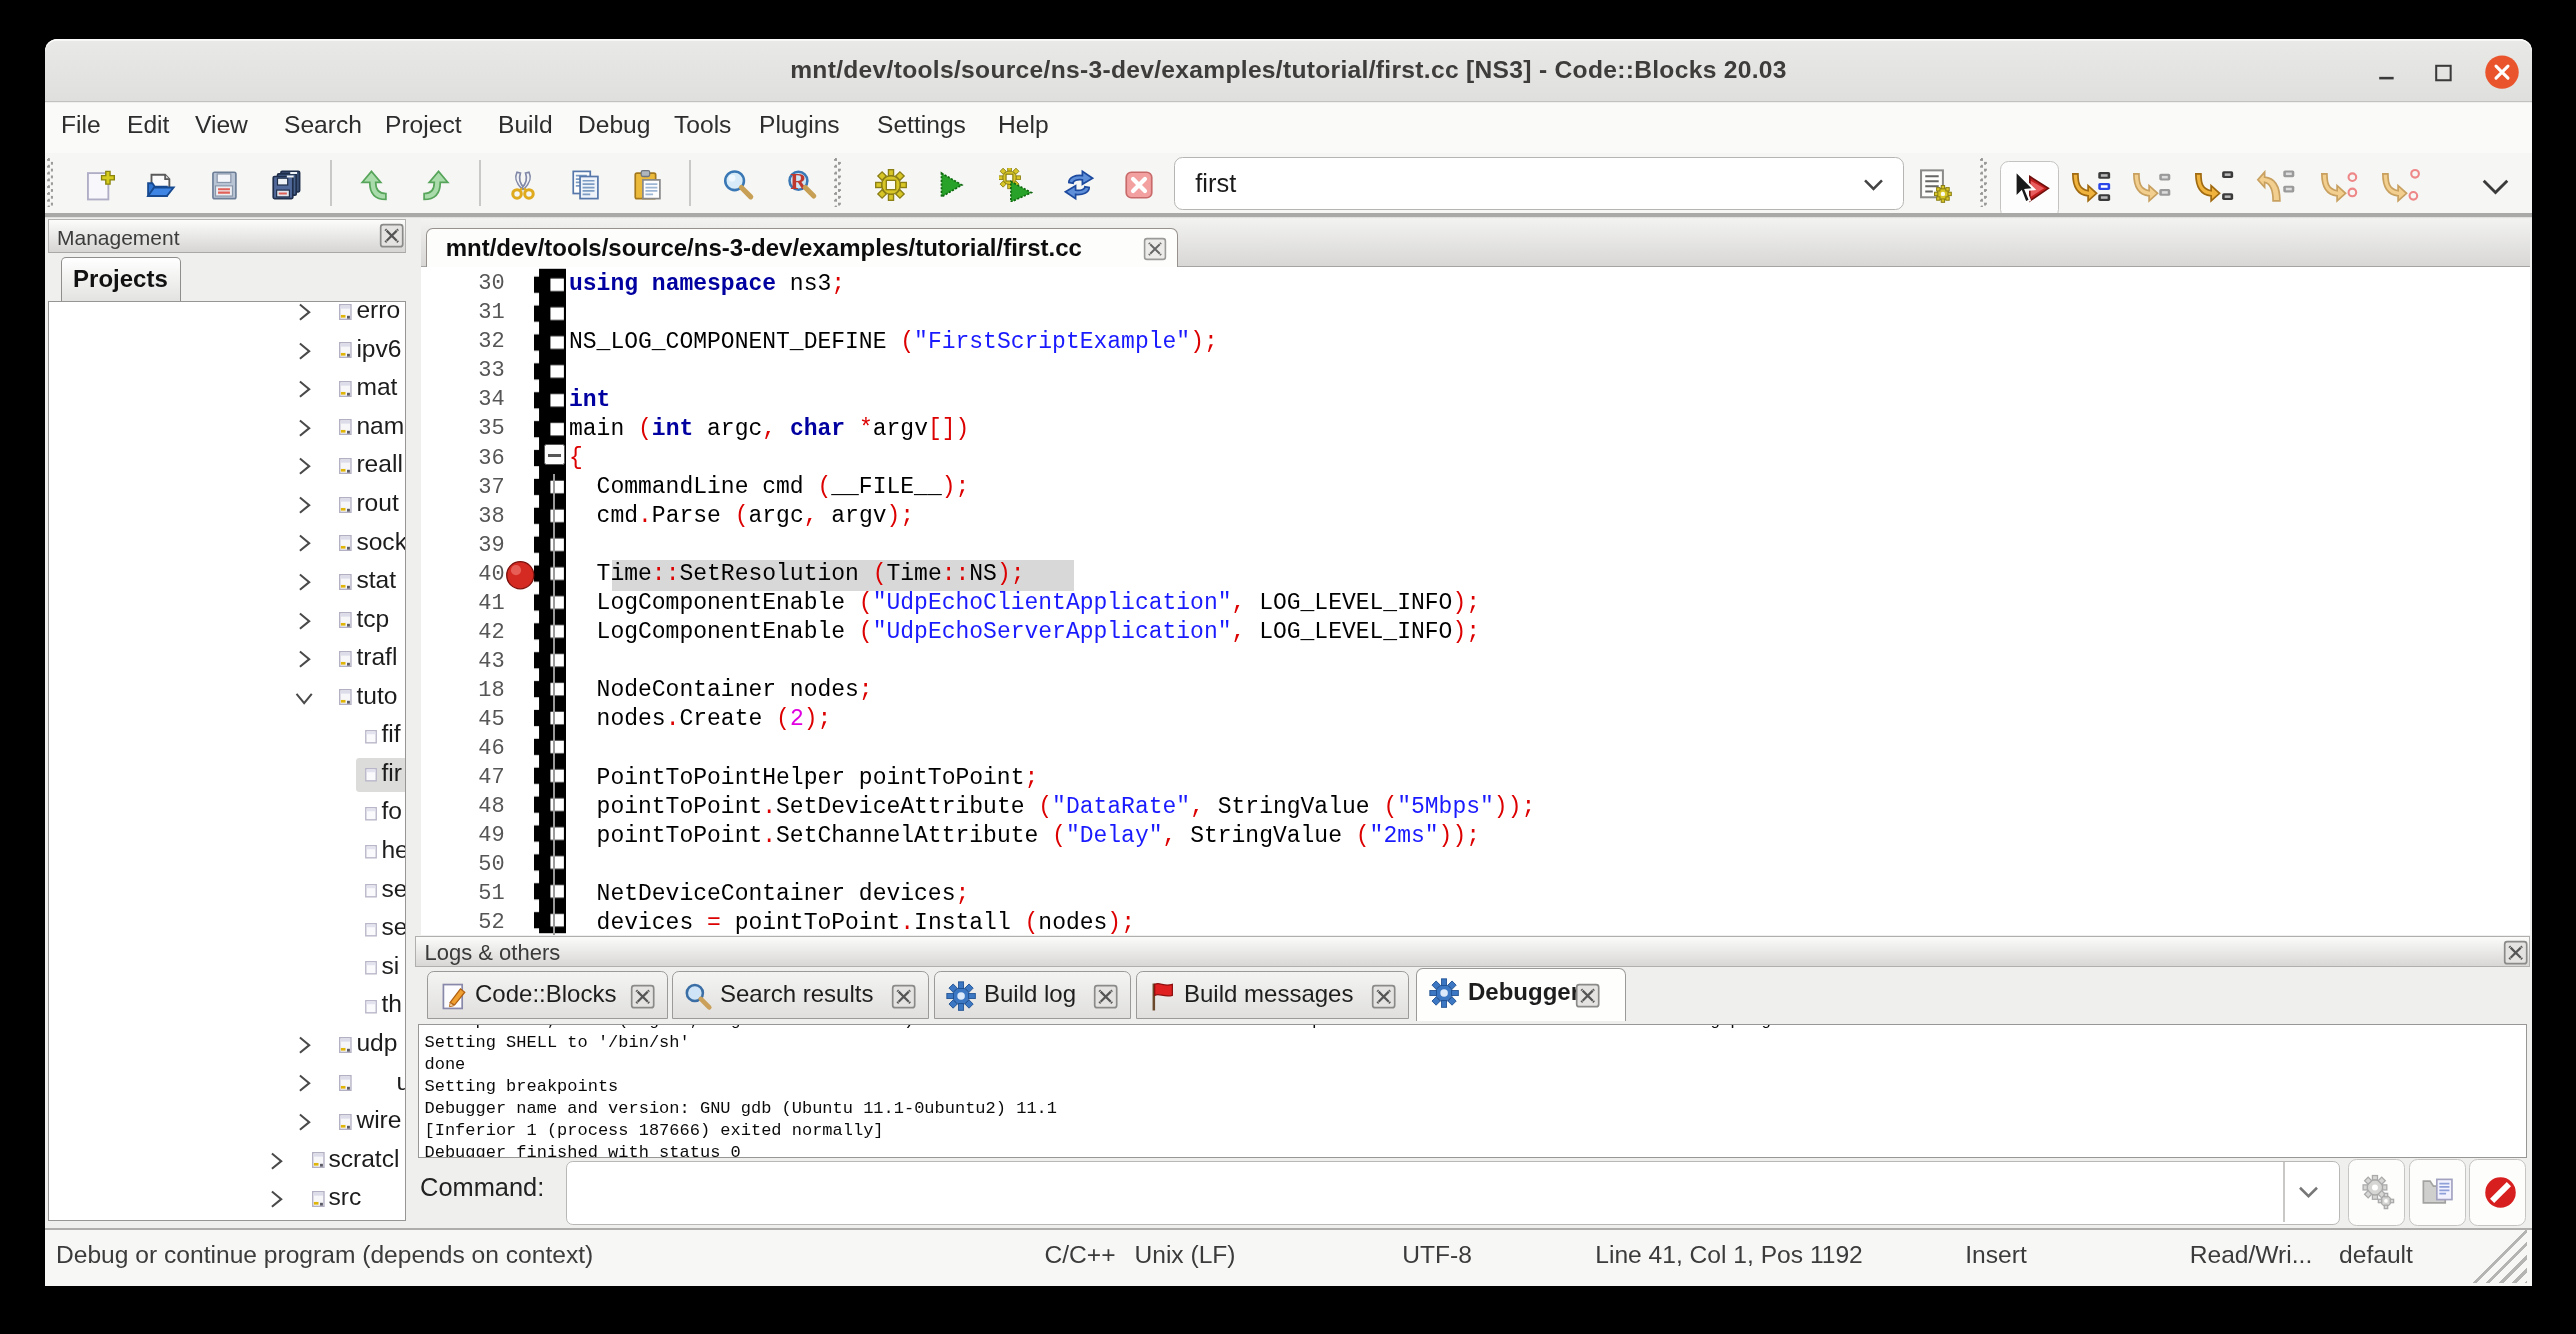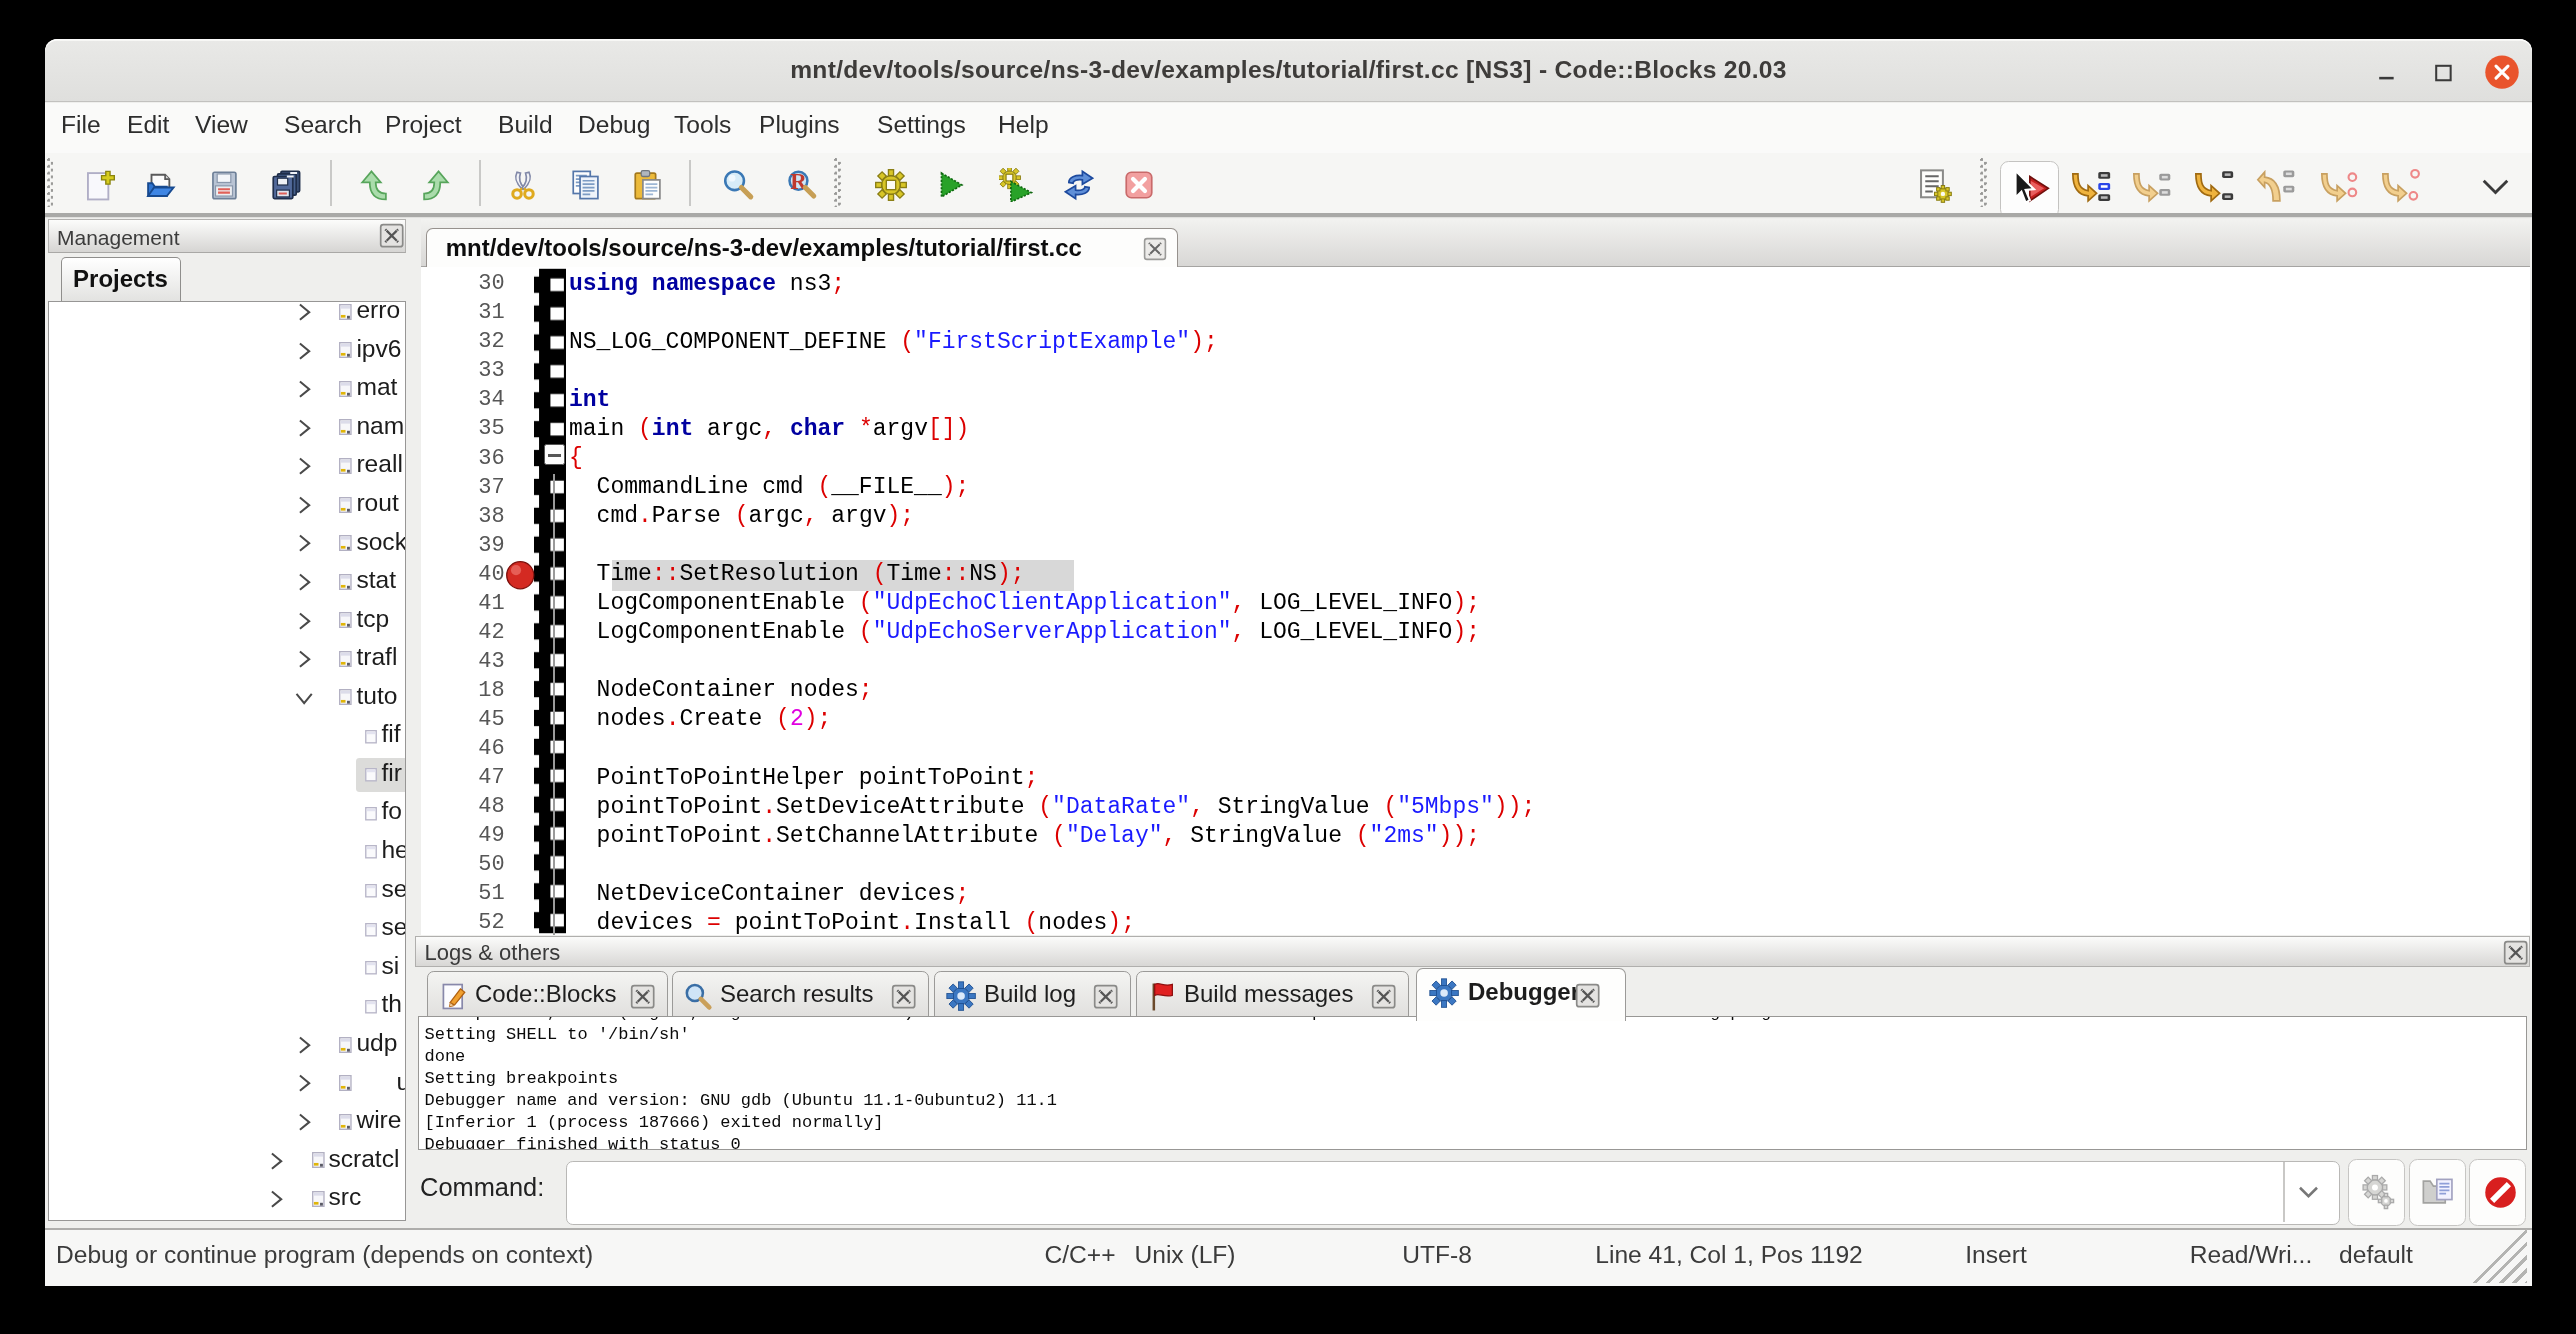--- a/index.html
+++ b/index.html
@@ -72,21 +72,21 @@
   
   #logs { position:absolute; left:370px; top:897px; width:2115px; height:292px; }
   #logs-header { position:absolute; left:0; top:0; width:2115px; height:30.5px;
                  background:linear-gradient(#fbfbfa,#d8d7d5); border:0.8px solid #b0afad; }
   #logs-header span { position:absolute; left:8.5px; top:3.4px; font-size:22px; color:#3a3a3a; }
   .ltab { position:absolute; top:35px; height:48px; background:linear-gradient(#f4f4f2,#e0dfdd);
           border:1.7px solid #9b9a98; border-radius:6.8px 6.8px 0 0; }
   .ltab.active { top:32px; height:53px; background:#fefefd; border-bottom:none; z-index:3; }
   .ltab span.lbl { position:absolute; top:7.6px; font-size:24px; color:#1d1d1d; white-space:nowrap; }
   .ltab.active span.lbl { font-weight:bold; top:9.3px; }
-  #logbox { position:absolute; left:3.4px; top:80px; width:2109px; height:134px; background:#fff;
+  #logbox { position:absolute; left:3.4px; top:88px; width:2109px; height:134px; background:#fff;
             border:1.7px solid #989795; overflow:hidden; }
   .logline { position:absolute; left:5.1px; white-space:pre; font-family:"Liberation Mono",monospace;
              font-size:17px; color:#0a0a0a; }
   #cmdrow { position:absolute; left:0; top:218px; width:2115px; height:75px; }
   #cmdrow .lbl { position:absolute; left:5.1px; top:18.6px; font-size:25.4px; color:#222; }
   #cmdinput { position:absolute; left:151px; top:6.8px; width:1774px; height:64px; background:#fff;
               border:1.7px solid #b9b8b6; border-radius:6.8px; }
   .cbtn { position:absolute; top:5.1px; width:57px; height:67px; background:#fdfdfc;
           border:1.7px solid #c6c5c3; border-radius:8.5px; }
 
@@ -231,20 +231,26 @@
         <svg class="tbi" style="left:1077px;" viewBox="0 0 40 40">
 <rect x="5" y="5" width="30" height="30" rx="6" fill="#f2a0a0" stroke="#c96a6a" stroke-width="2"></rect>
 <path d="M13 13 L27 27 M27 13 L13 27" stroke="#fff" stroke-width="5" stroke-linecap="round"></path>
 </svg>
       </div>
     <div class="tsep" style="left:285px;"></div>
     <div class="tsep" style="left:434px;"></div>
     <div class="tsep" style="left:644px;"></div>
     <div class="grip" style="left:1935px;"></div>
     <div class="grip" style="left:789px;"></div>
+  </div>
+  <div id="searchbox">
+      <span>first</span>
+    <svg class="abs" style="right:15.2px; top:13.5px; width:29px; height:25.4px;" viewBox="0 0 34 30">
+      <path d="M7 10 L17 20 L27 10" fill="none" stroke="#444" stroke-width="3"></path>
+    </svg>
   </div>
   <div id="dbgbtn"></div>
   <svg class="abs" style="left:1871px; top:128px; width:37px; height:37px;" viewBox="0 0 44 44">
 <rect x="6" y="4" width="26" height="32" fill="#fdfdfb" stroke="#8a8a88" stroke-width="2.4"></rect>
 <path d="M11 11 L27 11 M11 17 L27 17 M11 23 L27 23 M11 29 L20 29" stroke="#666" stroke-width="2.4"></path>
 <g fill="#d8c627" stroke="#8a7e14" stroke-width="1.2">
         <circle cx="32" cy="32" r="7"></circle>
 <rect x="30" y="22" width="4" height="4"></rect>
         <rect x="30" y="38" width="4" height="4"></rect>
 <rect x="22" y="30" width="4" height="4"></rect>

